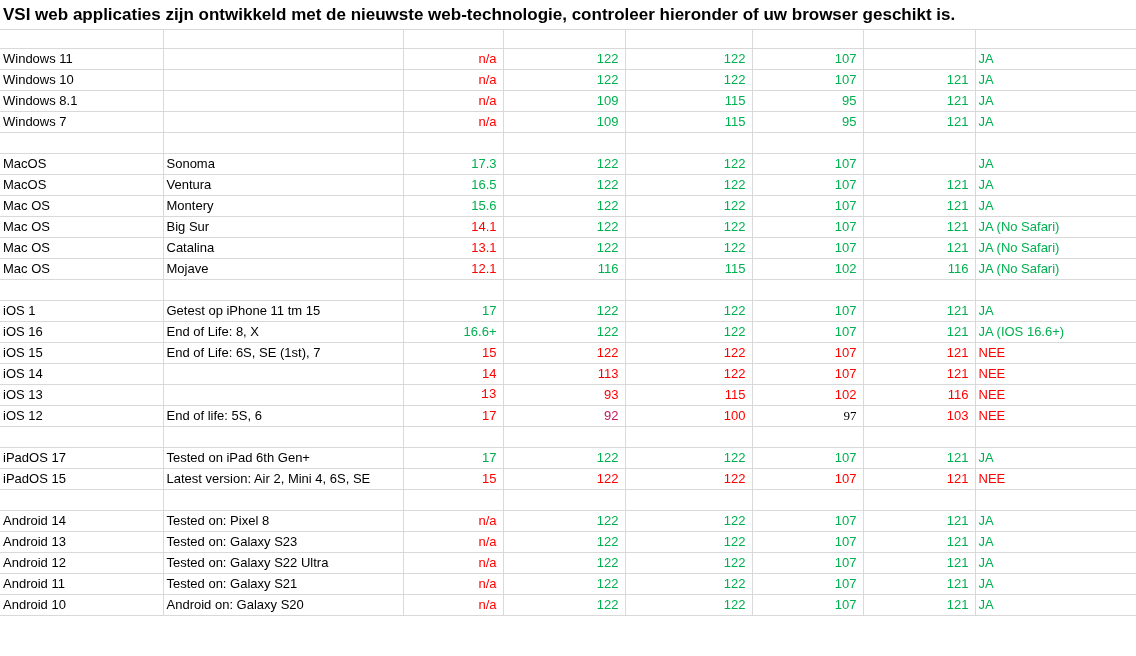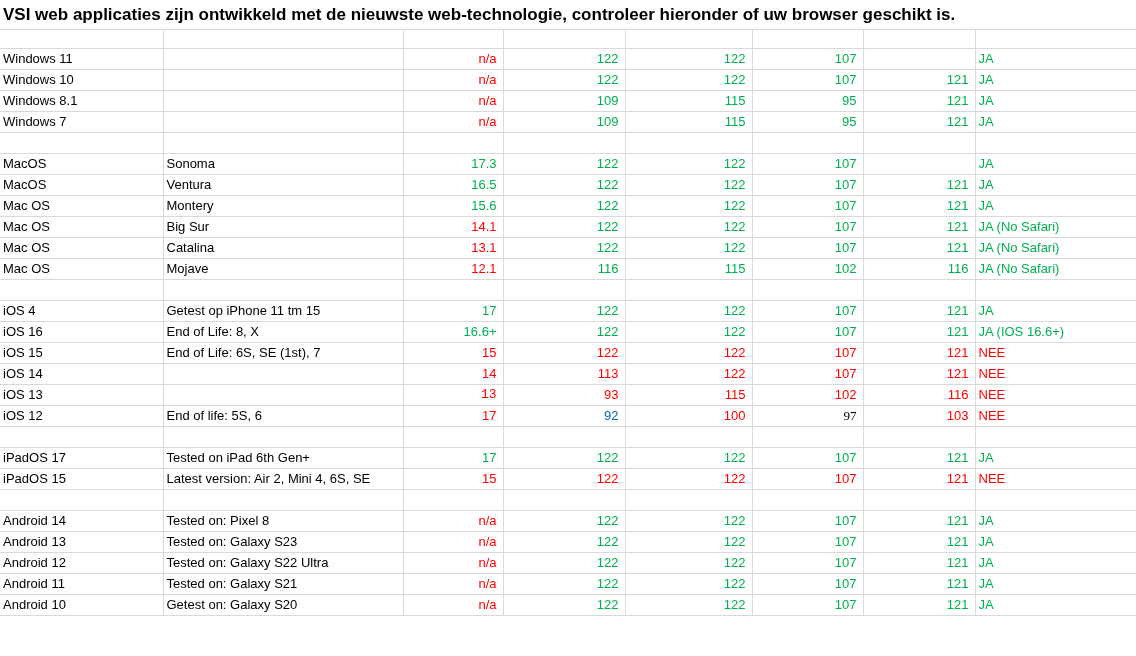--- a/index.html
+++ b/index.html
@@ -188,21 +188,21 @@
         <td class="al"></td>
         <td class="al"></td>
         <td class="ar"></td>
         <td class="ar"></td>
         <td class="ar"></td>
         <td class="ar"></td>
         <td class="ar"></td>
         <td class="al"></td>
       </tr>
       <tr>
-        <td class="al">iOS 4</td>
+        <td class="al">iOS 1</td>
         <td class="al">Getest op iPhone 11 tm 15</td>
         <td class="ar" style="color: rgb(0, 176, 80);">17</td>
         <td class="ar" style="color: rgb(0, 176, 80);">122</td>
         <td class="ar" style="color: rgb(0, 176, 80);">122</td>
         <td class="ar" style="color: rgb(0, 176, 80);">107</td>
         <td class="ar" style="color: rgb(0, 176, 80);">121</td>
         <td class="al" style="color: rgb(0, 176, 80);">JA</td>
       </tr>
       <tr>
         <td class="al">iOS 16</td>
@@ -241,21 +241,21 @@
         <td class="ar" style="color: rgb(255, 0, 0);">93</td>
         <td class="ar" style="color: rgb(255, 0, 0);">115</td>
         <td class="ar" style="color: rgb(255, 0, 0);">102</td>
         <td class="ar" style="color: rgb(255, 0, 0);">116</td>
         <td class="al" style="color: rgb(255, 0, 0);">NEE</td>
       </tr>
       <tr>
         <td class="al">iOS 12</td>
         <td class="al">End of life: 5S, 6</td>
         <td class="ar" style="color: rgb(255, 0, 0);">17</td>
-        <td class="ar" style="color: #0369a1;">92</td>
+        <td class="ar" style="color: #be185d;">92</td>
         <td class="ar" style="color: rgb(255, 0, 0);">100</td>
         <td class="ar" style="color: #000000; font-family: Liberation Serif, serif;">97</td>
         <td class="ar" style="color: rgb(255, 0, 0);">103</td>
         <td class="al" style="color: rgb(255, 0, 0);">NEE</td>
       </tr>
       <tr>
         <td class="al"></td>
         <td class="al"></td>
         <td class="ar"></td>
         <td class="ar"></td>
@@ -329,21 +329,21 @@
         <td class="al">Tested on: Galaxy S21</td>
         <td class="ar" style="color: rgb(255, 0, 0);">n/a</td>
         <td class="ar" style="color: rgb(0, 176, 80);">122</td>
         <td class="ar" style="color: rgb(0, 176, 80);">122</td>
         <td class="ar" style="color: rgb(0, 176, 80);">107</td>
         <td class="ar" style="color: rgb(0, 176, 80);">121</td>
         <td class="al" style="color: rgb(0, 176, 80);">JA</td>
       </tr>
       <tr>
         <td class="al">Android 10</td>
-        <td class="al">Getest on: Galaxy S20</td>
+        <td class="al">Android on: Galaxy S20</td>
         <td class="ar" style="color: rgb(255, 0, 0);">n/a</td>
         <td class="ar" style="color: rgb(0, 176, 80);">122</td>
         <td class="ar" style="color: rgb(0, 176, 80);">122</td>
         <td class="ar" style="color: rgb(0, 176, 80);">107</td>
         <td class="ar" style="color: rgb(0, 176, 80);">121</td>
         <td class="al" style="color: rgb(0, 176, 80);">JA</td>
       </tr>
     </tbody>
 </table>
 

